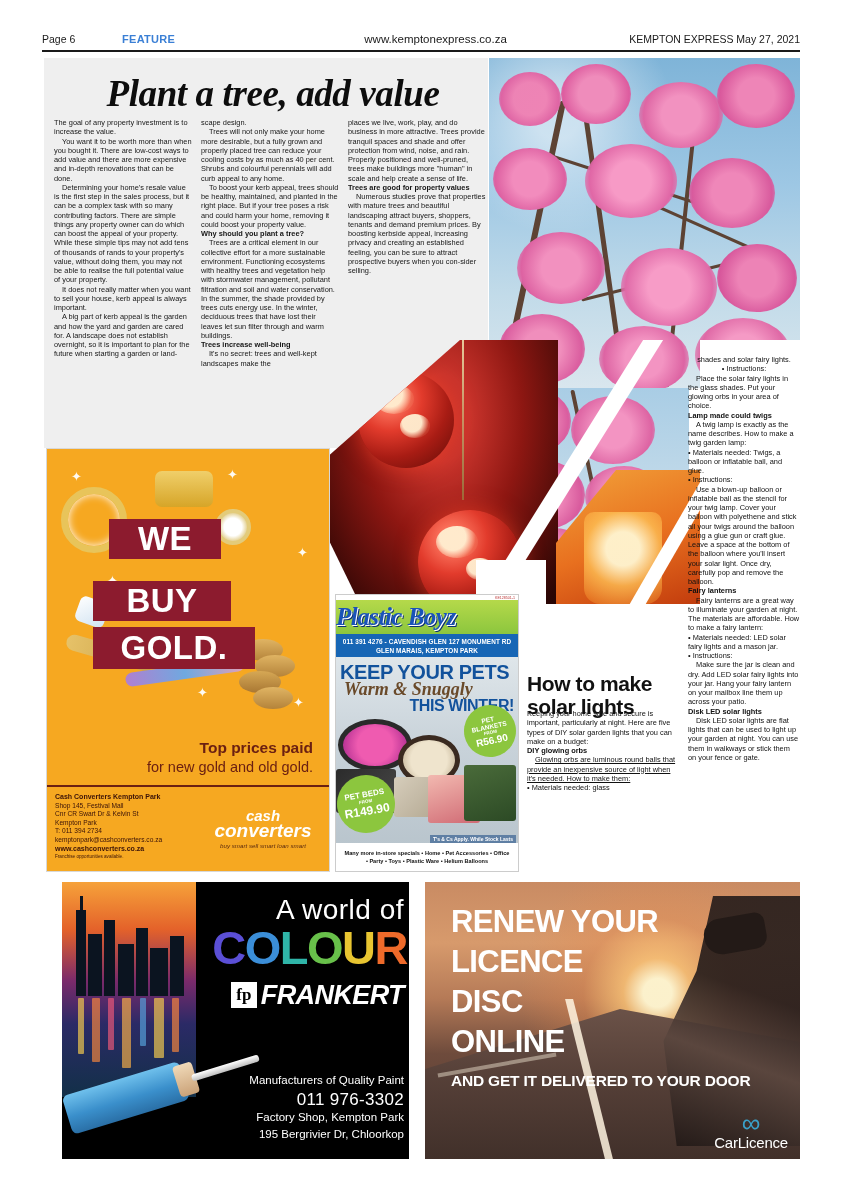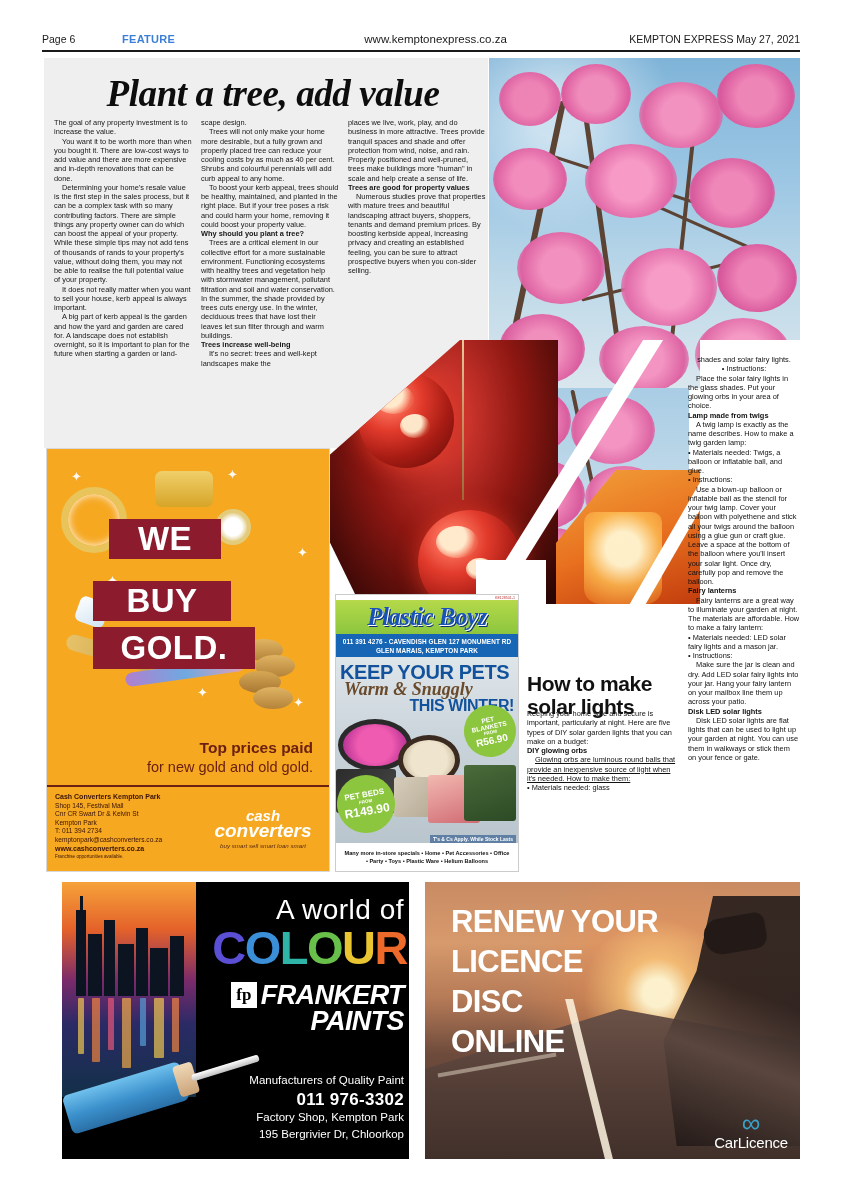--- a/index.html
+++ b/index.html
@@ -167,21 +167,21 @@
 
   
   .ad-plastic {
     position:absolute; left:335px; top:594px; width:184px; height:278px;
     background:#fff; border:1px solid #ccc; overflow:hidden;
   }
   .pb-code { position:absolute; right:3px; top:1px; font-size:3.6px; color:#b33; }
   .pb-greenbar {
     position:absolute; left:0; top:5px; width:100%; height:34px;
     background:linear-gradient(180deg,#b5d94a,#8cc63e);
-    display:flex; align-items:center; justify-content:center;
+    display:flex; align-items:center; 
   }
   .pb-title {
     font-family:"Liberation Serif", serif; font-weight:bold; font-style:italic;
     font-size:25px; color:#1a53b8; -webkit-text-stroke:0; letter-spacing:-.5px;
     text-shadow:1px 1px 0 #fff, 2px 2px 0 #0b2f72;
   }
   .pb-bluebar {
     position:absolute; left:0; top:39px; width:100%; height:23px;
     background:#1766b5; color:#fff; font-weight:bold; font-size:6.4px;
     display:flex; flex-direction:column; align-items:center; justify-content:center;
@@ -281,21 +281,21 @@
   .fp-name2 {
     position:absolute; left:150px; top:124px; width:192px; text-align:right;
     color:#fff; font-size:27px; font-weight:bold; font-style:italic; letter-spacing:-.6px;
   }
   .fp-man {
     position:absolute; left:150px; top:192px; width:192px; text-align:right;
     color:#fff; font-size:11.5px;
   }
   .fp-tel {
     position:absolute; left:150px; top:208px; width:192px; text-align:right;
-    color:#fff; font-size:17px; font-weight:bold; letter-spacing:.3px;
+    color:#fff; font-size:17px; font-weight:normal; letter-spacing:.3px;
   }
   .fp-a1 { position:absolute; left:150px; top:229px; width:192px; text-align:right; color:#fff; font-size:11.5px; }
   .fp-a2 { position:absolute; left:150px; top:246px; width:192px; text-align:right; color:#fff; font-size:11.5px; }
   .fp-vert {
     position:absolute; left:1px; top:168px; color:#888; font-size:4.6px;
     transform:rotate(-90deg); transform-origin:left bottom; white-space:nowrap;
   }
 
   
   .ad-car {
@@ -435,21 +435,21 @@
     <p>Keeping your home safe and secure is important, particularly at night. Here are five types of DIY solar garden lights that you can make on a budget:</p>
     <p class="sub">DIY glowing orbs</p>
     <p class="indent">Glowing orbs are luminous round balls that provide an inexpensive source of light when it's needed. How to make them:</p>
     <p>• Materials needed: glass</p>
   </div>
 
   <div class="right-col">
     <p class="center">shades and solar fairy lights.</p>
     <p class="center">• Instructions:</p>
     <p class="indent">Place the solar fairy lights in the glass shades. Put your glowing orbs in your area of choice.</p>
-    <p class="sub">Lamp made from twigs</p>
+    <p class="sub">Lamp made could twigs</p>
     <p class="indent">A twig lamp is exactly as the name describes. How to make a twig garden lamp:</p>
     <p>• Materials needed: Twigs, a balloon or inflatable ball, and glue.</p>
     <p>• Instructions:</p>
     <p class="indent">Use a blown-up balloon or inflatable ball as the stencil for your twig lamp. Cover your balloon with polyethene and stick all your twigs around the balloon using a glue gun or craft glue. Leave a space at the bottom of the balloon where you'll insert your solar light. Once dry, carefully pop and remove the balloon.</p>
     <p class="sub">Fairy lanterns</p>
     <p class="indent">Fairy lanterns are a great way to illuminate your garden at night. The materials are affordable. How to make a fairy lantern:</p>
     <p>• Materials needed: LED solar fairy lights and a mason jar.</p>
     <p>• Instructions:</p>
     <p class="indent">Make sure the jar is clean and dry. Add LED solar fairy lights into your jar. Hang your fairy lantern on your mailbox line them up across your patio.</p>
     <p class="sub">Disk LED solar lights</p>
@@ -566,37 +566,37 @@
     <div class="fp-vert">KE128548</div>
 
     <div class="fp-world">A world of</div>
     <div class="fp-colour">
       <span style="color:#5b4fd6;">C</span><span style="color:#3b8ed8;">O</span><span style="color:#2fb5a8;">L</span><span style="color:#68c04a;">O</span><span style="color:#e8c531;">U</span><span style="color:#ee6a2a;">R</span>
     </div>
     <div class="fp-brandrow">
       <div class="fp-fp">fp</div>
       <div class="fp-name">FRANKERT</div>
     </div>
-    <div class="fp-name2">PAINTS</div>
     <div class="fp-man">Manufacturers of Quality Paint</div>
     <div class="fp-tel">011 976-3302</div>
     <div class="fp-a1">Factory Shop, Kempton Park</div>
     <div class="fp-a2">195 Bergrivier Dr, Chloorkop</div>
   </div>
 
   <div class="ad-car">
     <div class="cl-road"></div>
     <div class="cl-line" style="left:160px; bottom:0; width:8px; height:160px; transform:skewX(14deg);"></div>
     <div class="cl-line" style="left:12px; bottom:92px; width:120px; height:4px; transform:rotate(-10deg); opacity:.5;"></div>
     <div class="cl-car"></div>
     <div class="cl-mirror"></div>
 
     <div class="cl-t1">RENEW YOUR</div>
     <div class="cl-t2">LICENCE</div>
     <div class="cl-t3">DISC</div>
     <div class="cl-t4">ONLINE</div>
+    <div class="cl-sub">AND GET IT DELIVERED TO YOUR DOOR</div>
     <div class="cl-logo">
       <div class="inf">∞</div>
       <div class="nm">CarLicence</div>
     </div>
   </div>
 
 </div>
 
 </body></html>

